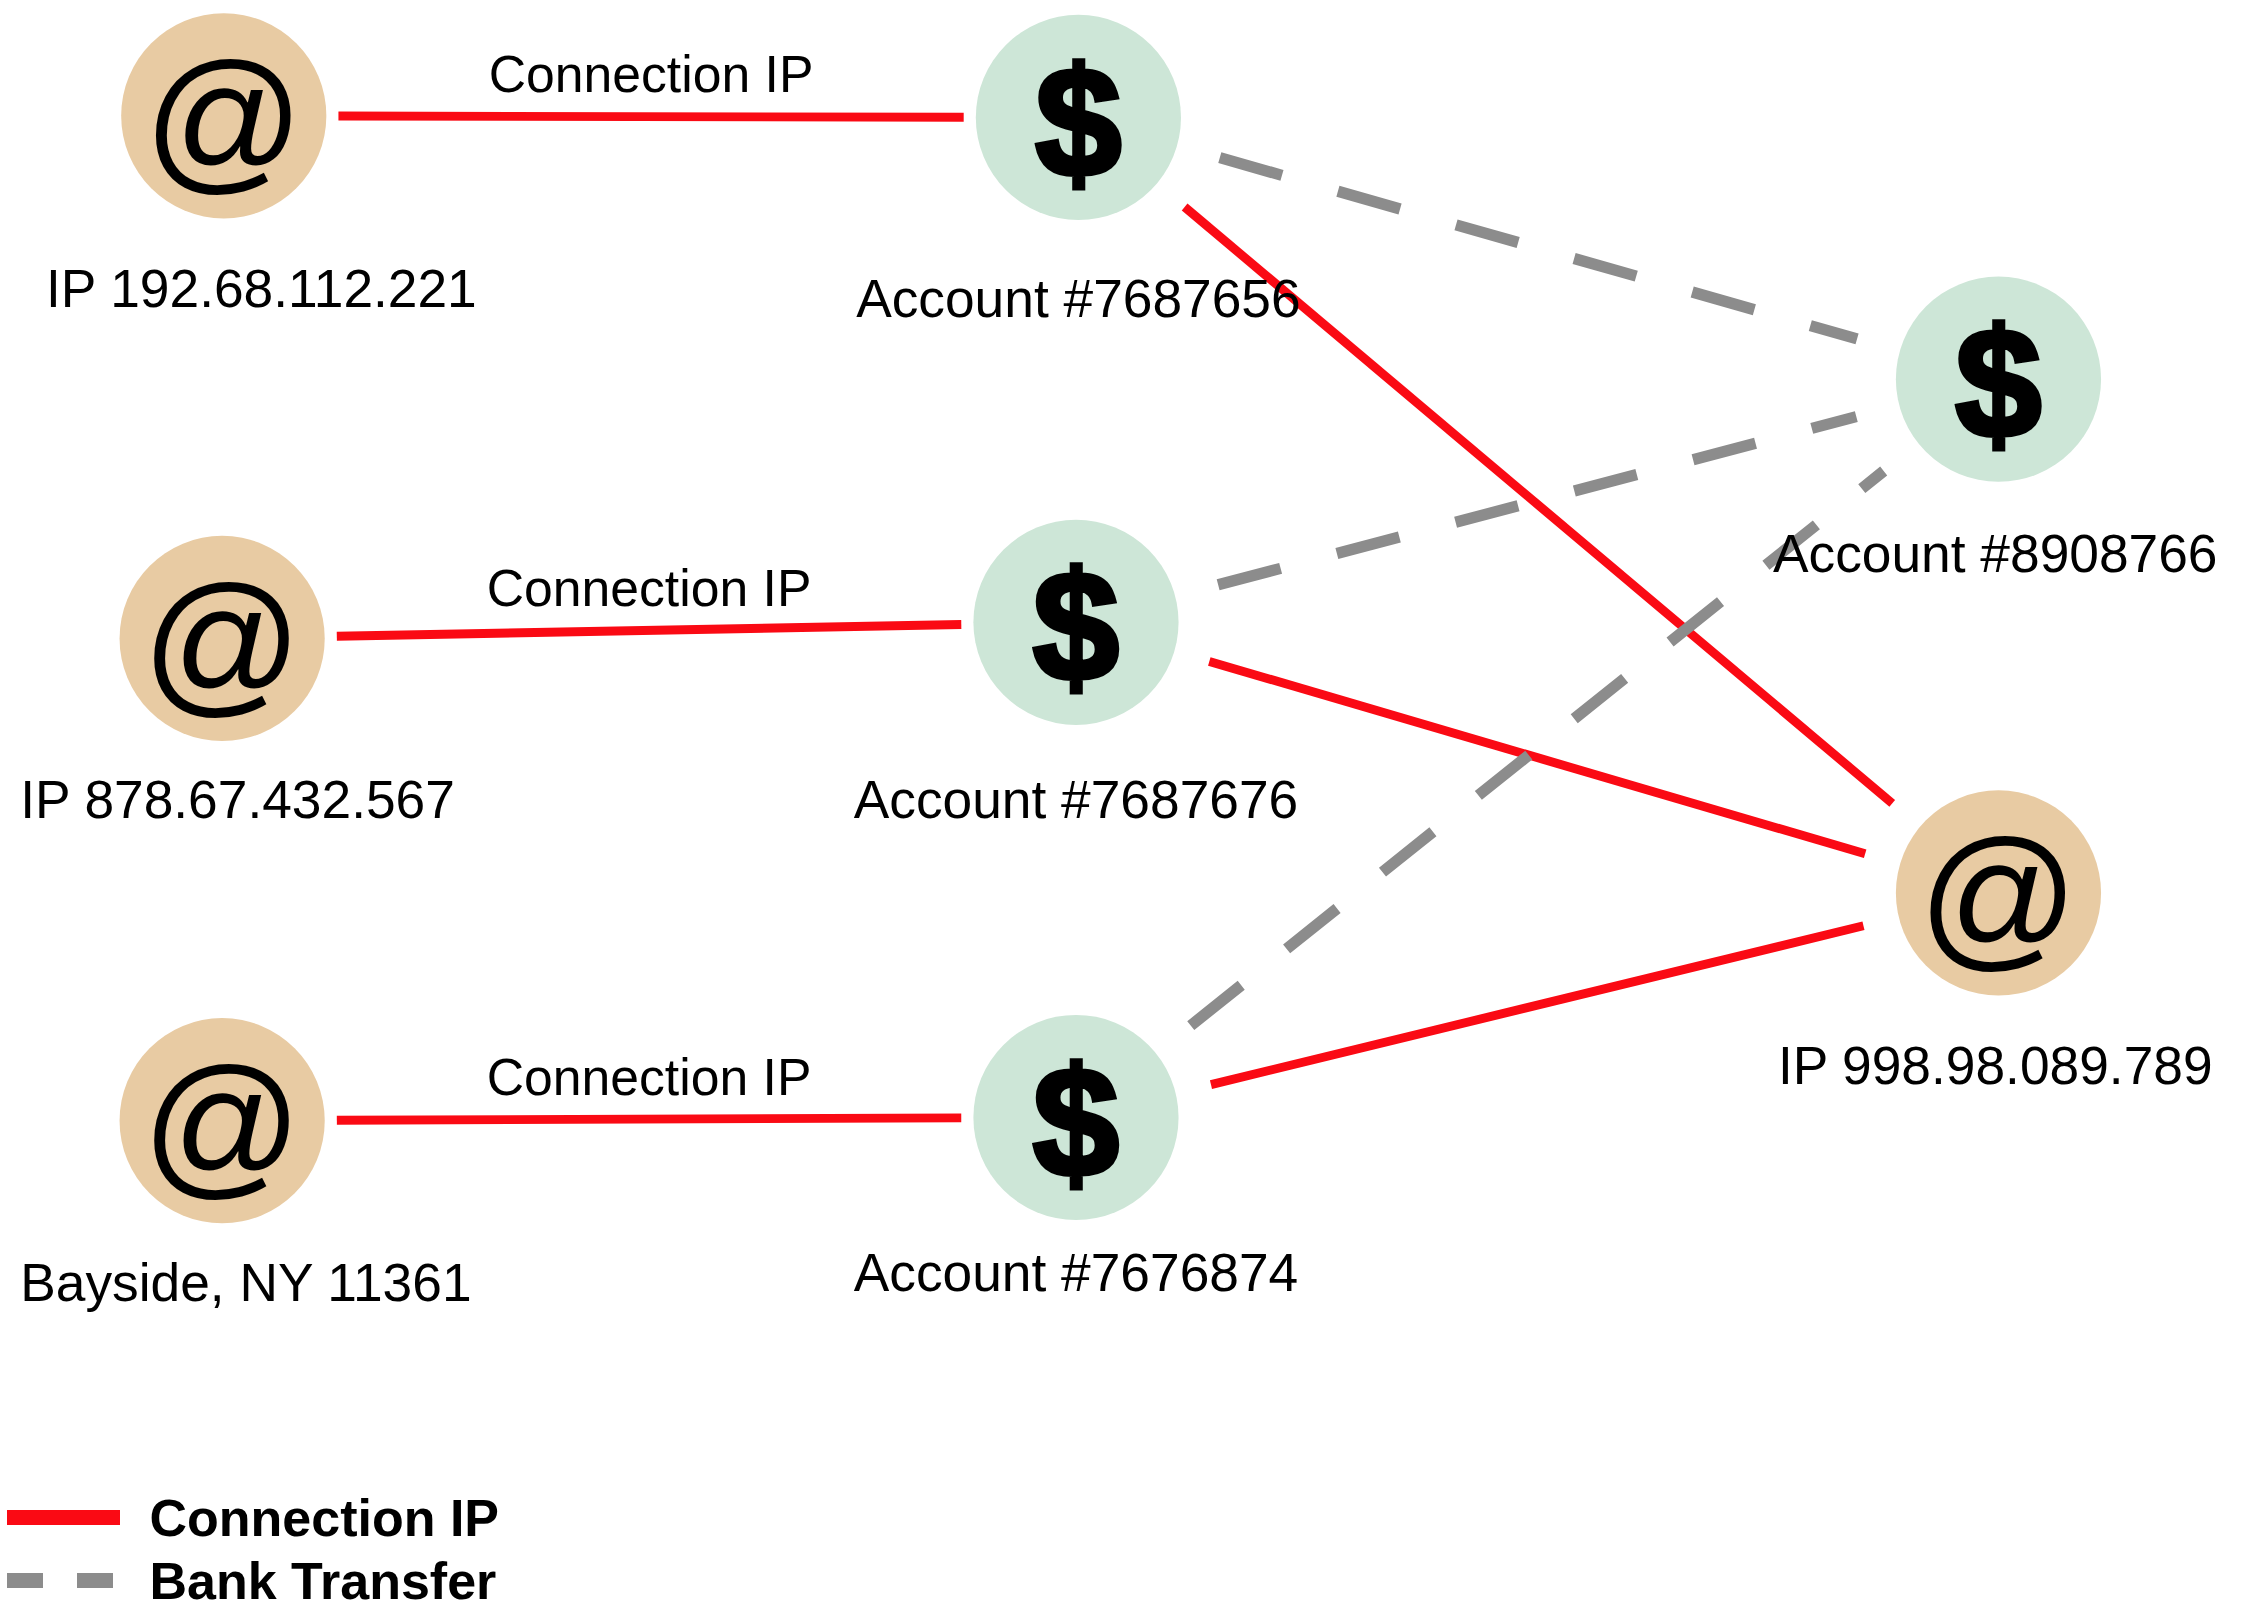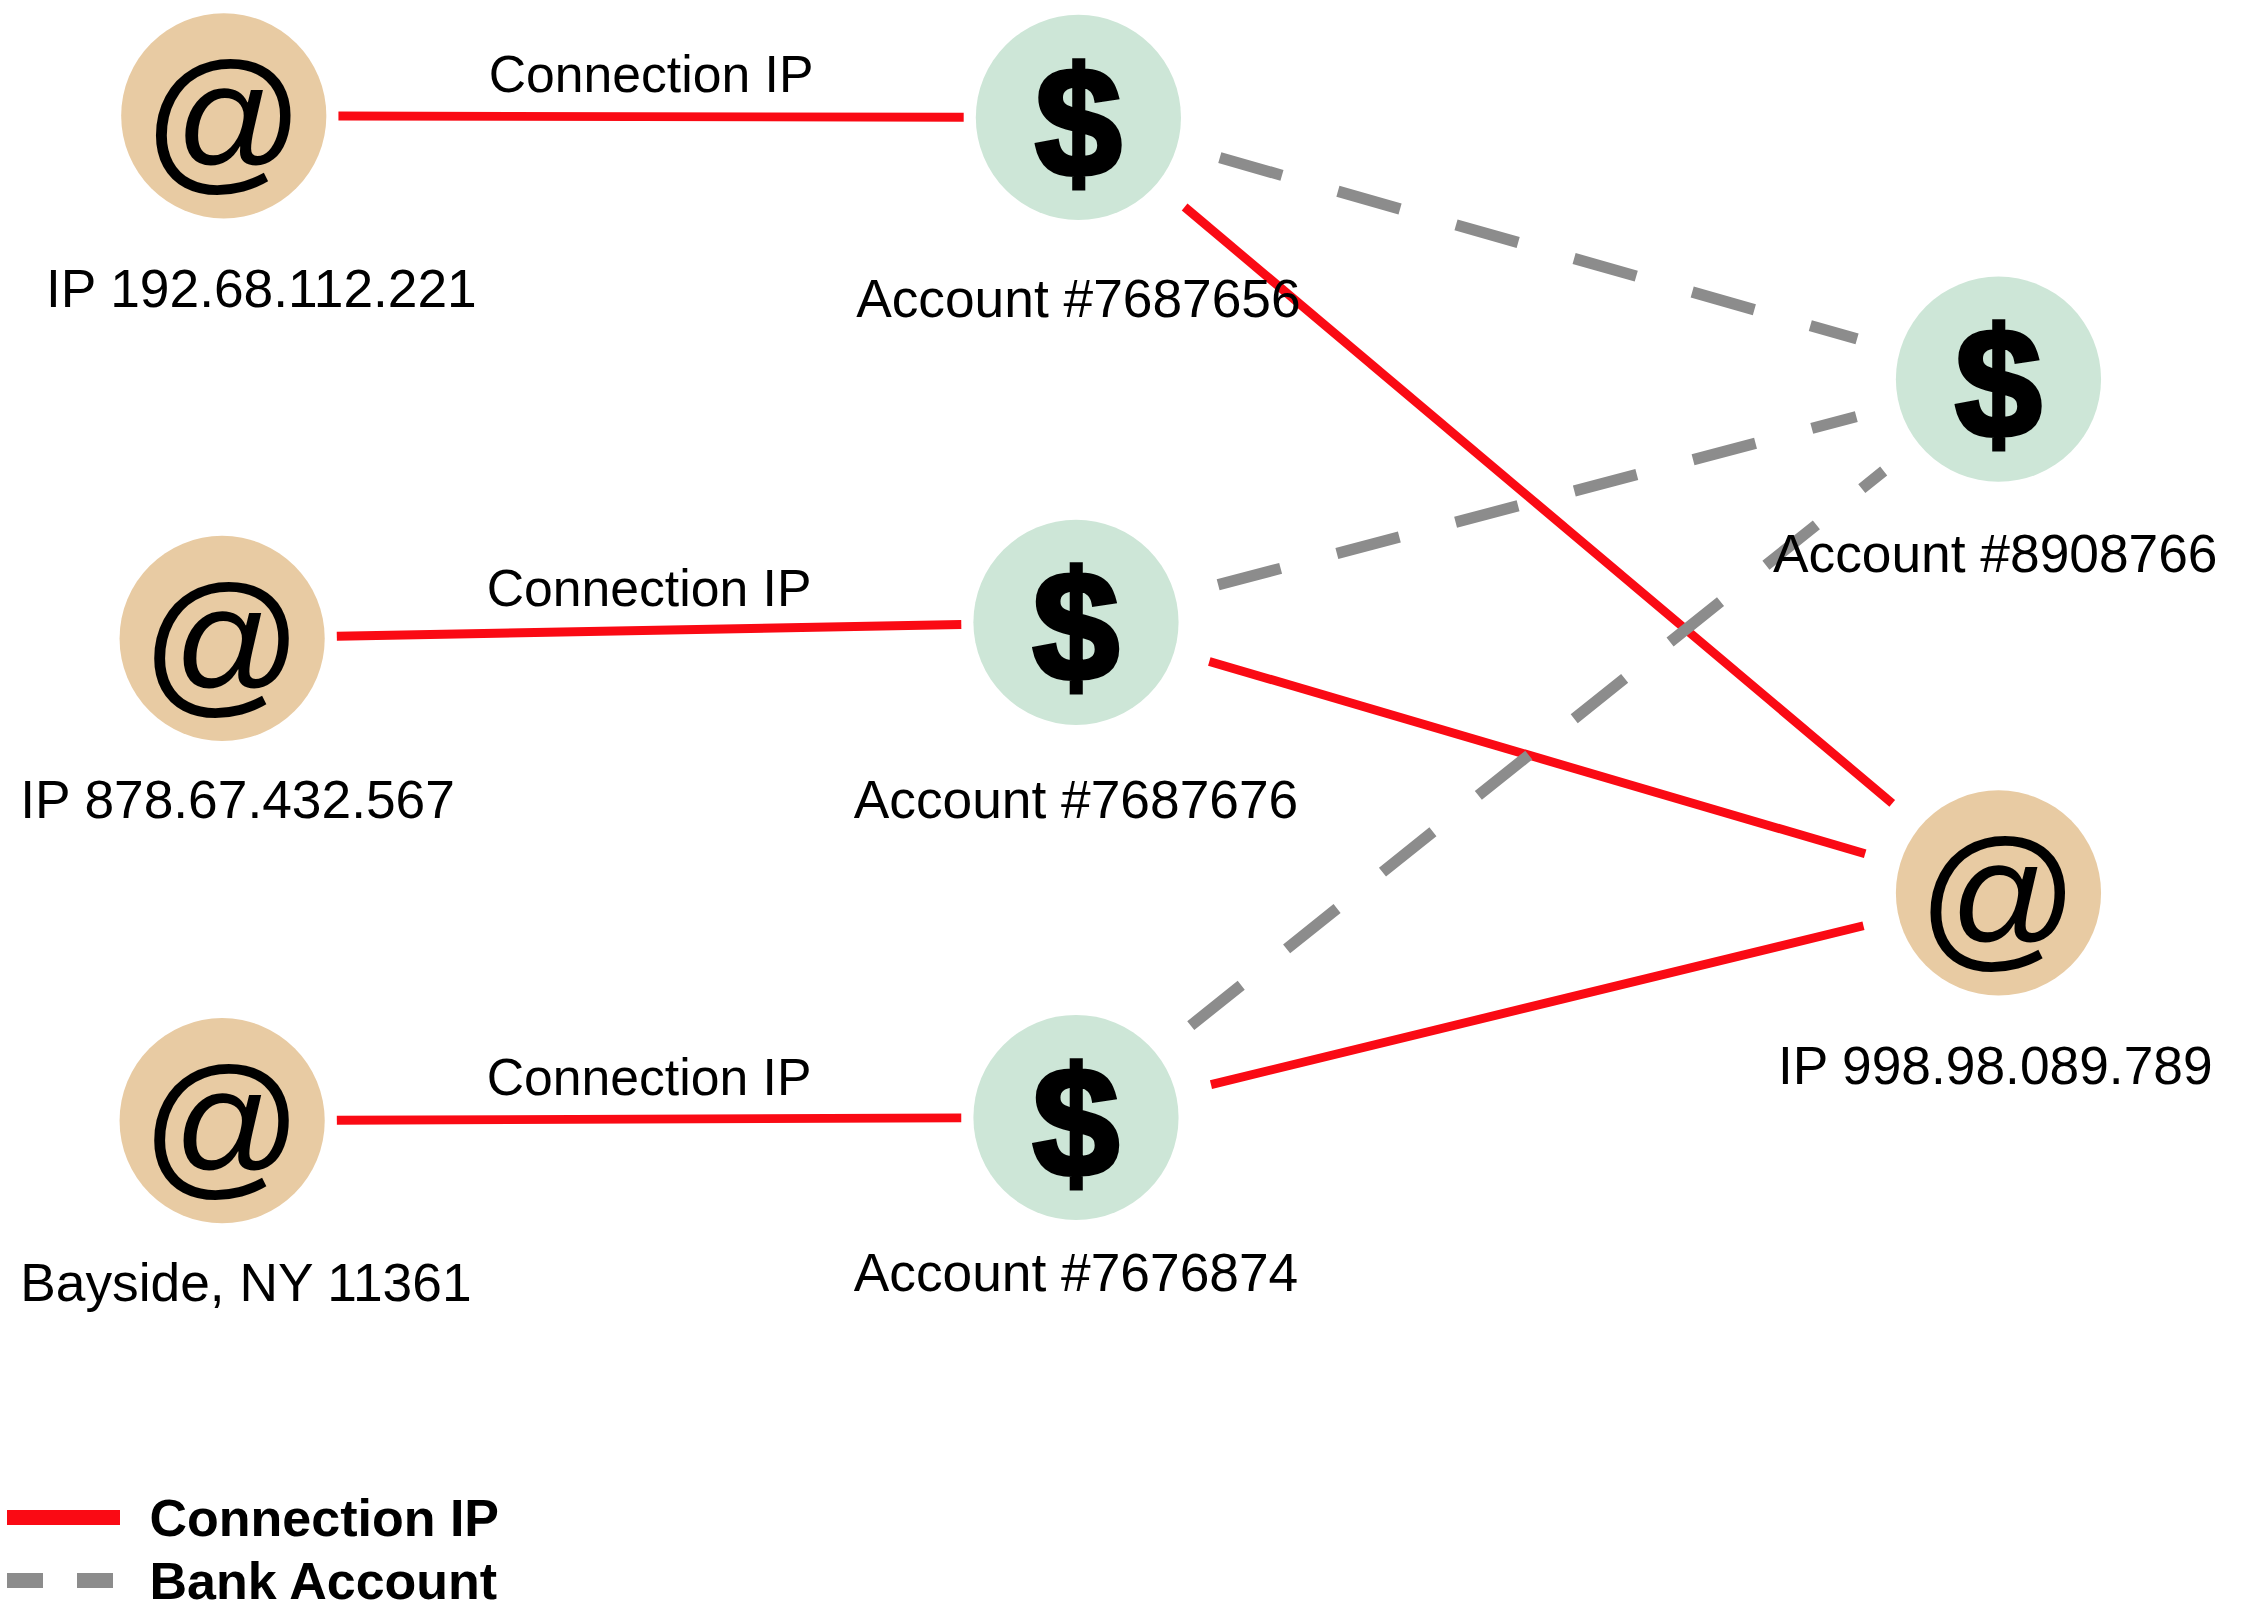--- a/index.html
+++ b/index.html
@@ -122,17 +122,17 @@
     <div class="legend-row">
       <span class="swatch-box">
         <span class="swatch solid" id="swatch-connection" style="background: rgb(250, 10, 20);"></span>
       </span>
       <span class="legend-label">Connection IP</span>
     </div>
     <div class="legend-row">
       <span class="swatch-box">
         <span class="swatch dashed" id="swatch-transfer" style="background: repeating-linear-gradient(90deg, rgb(140, 140, 140) 0px, rgb(140, 140, 140) 36px, transparent 36px, transparent 70px);"></span>
       </span>
-      <span class="legend-label">Bank Account</span>
+      <span class="legend-label">Bank Transfer</span>
     </div>
   </div>
 </div>
 
 
 </body></html>

